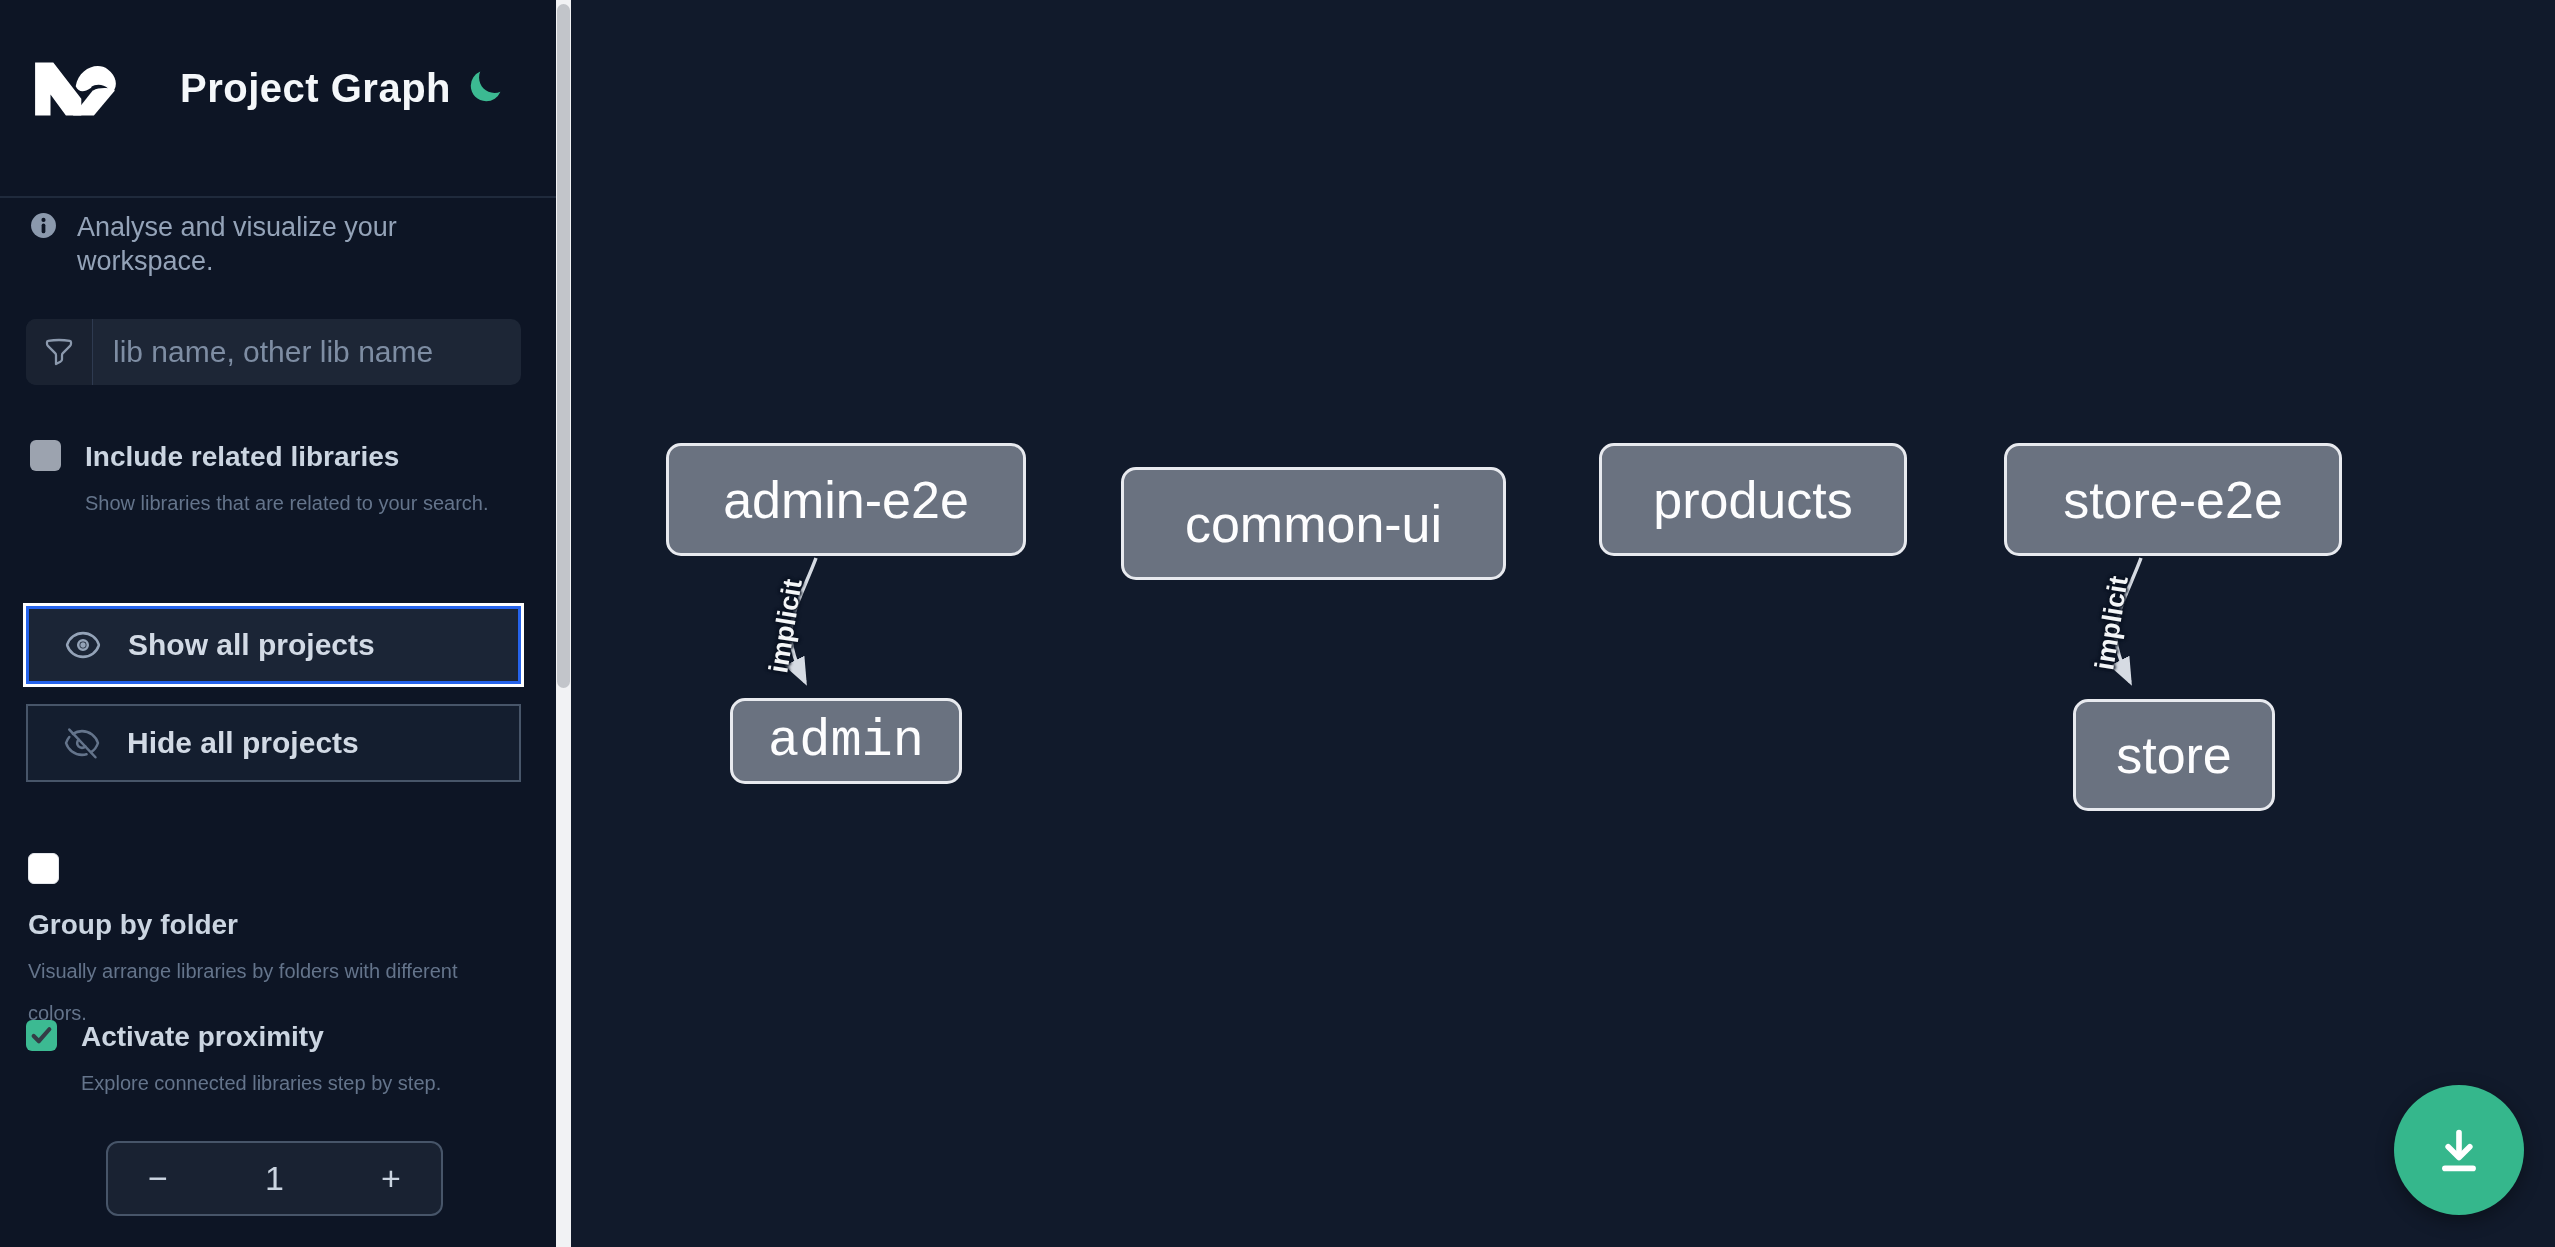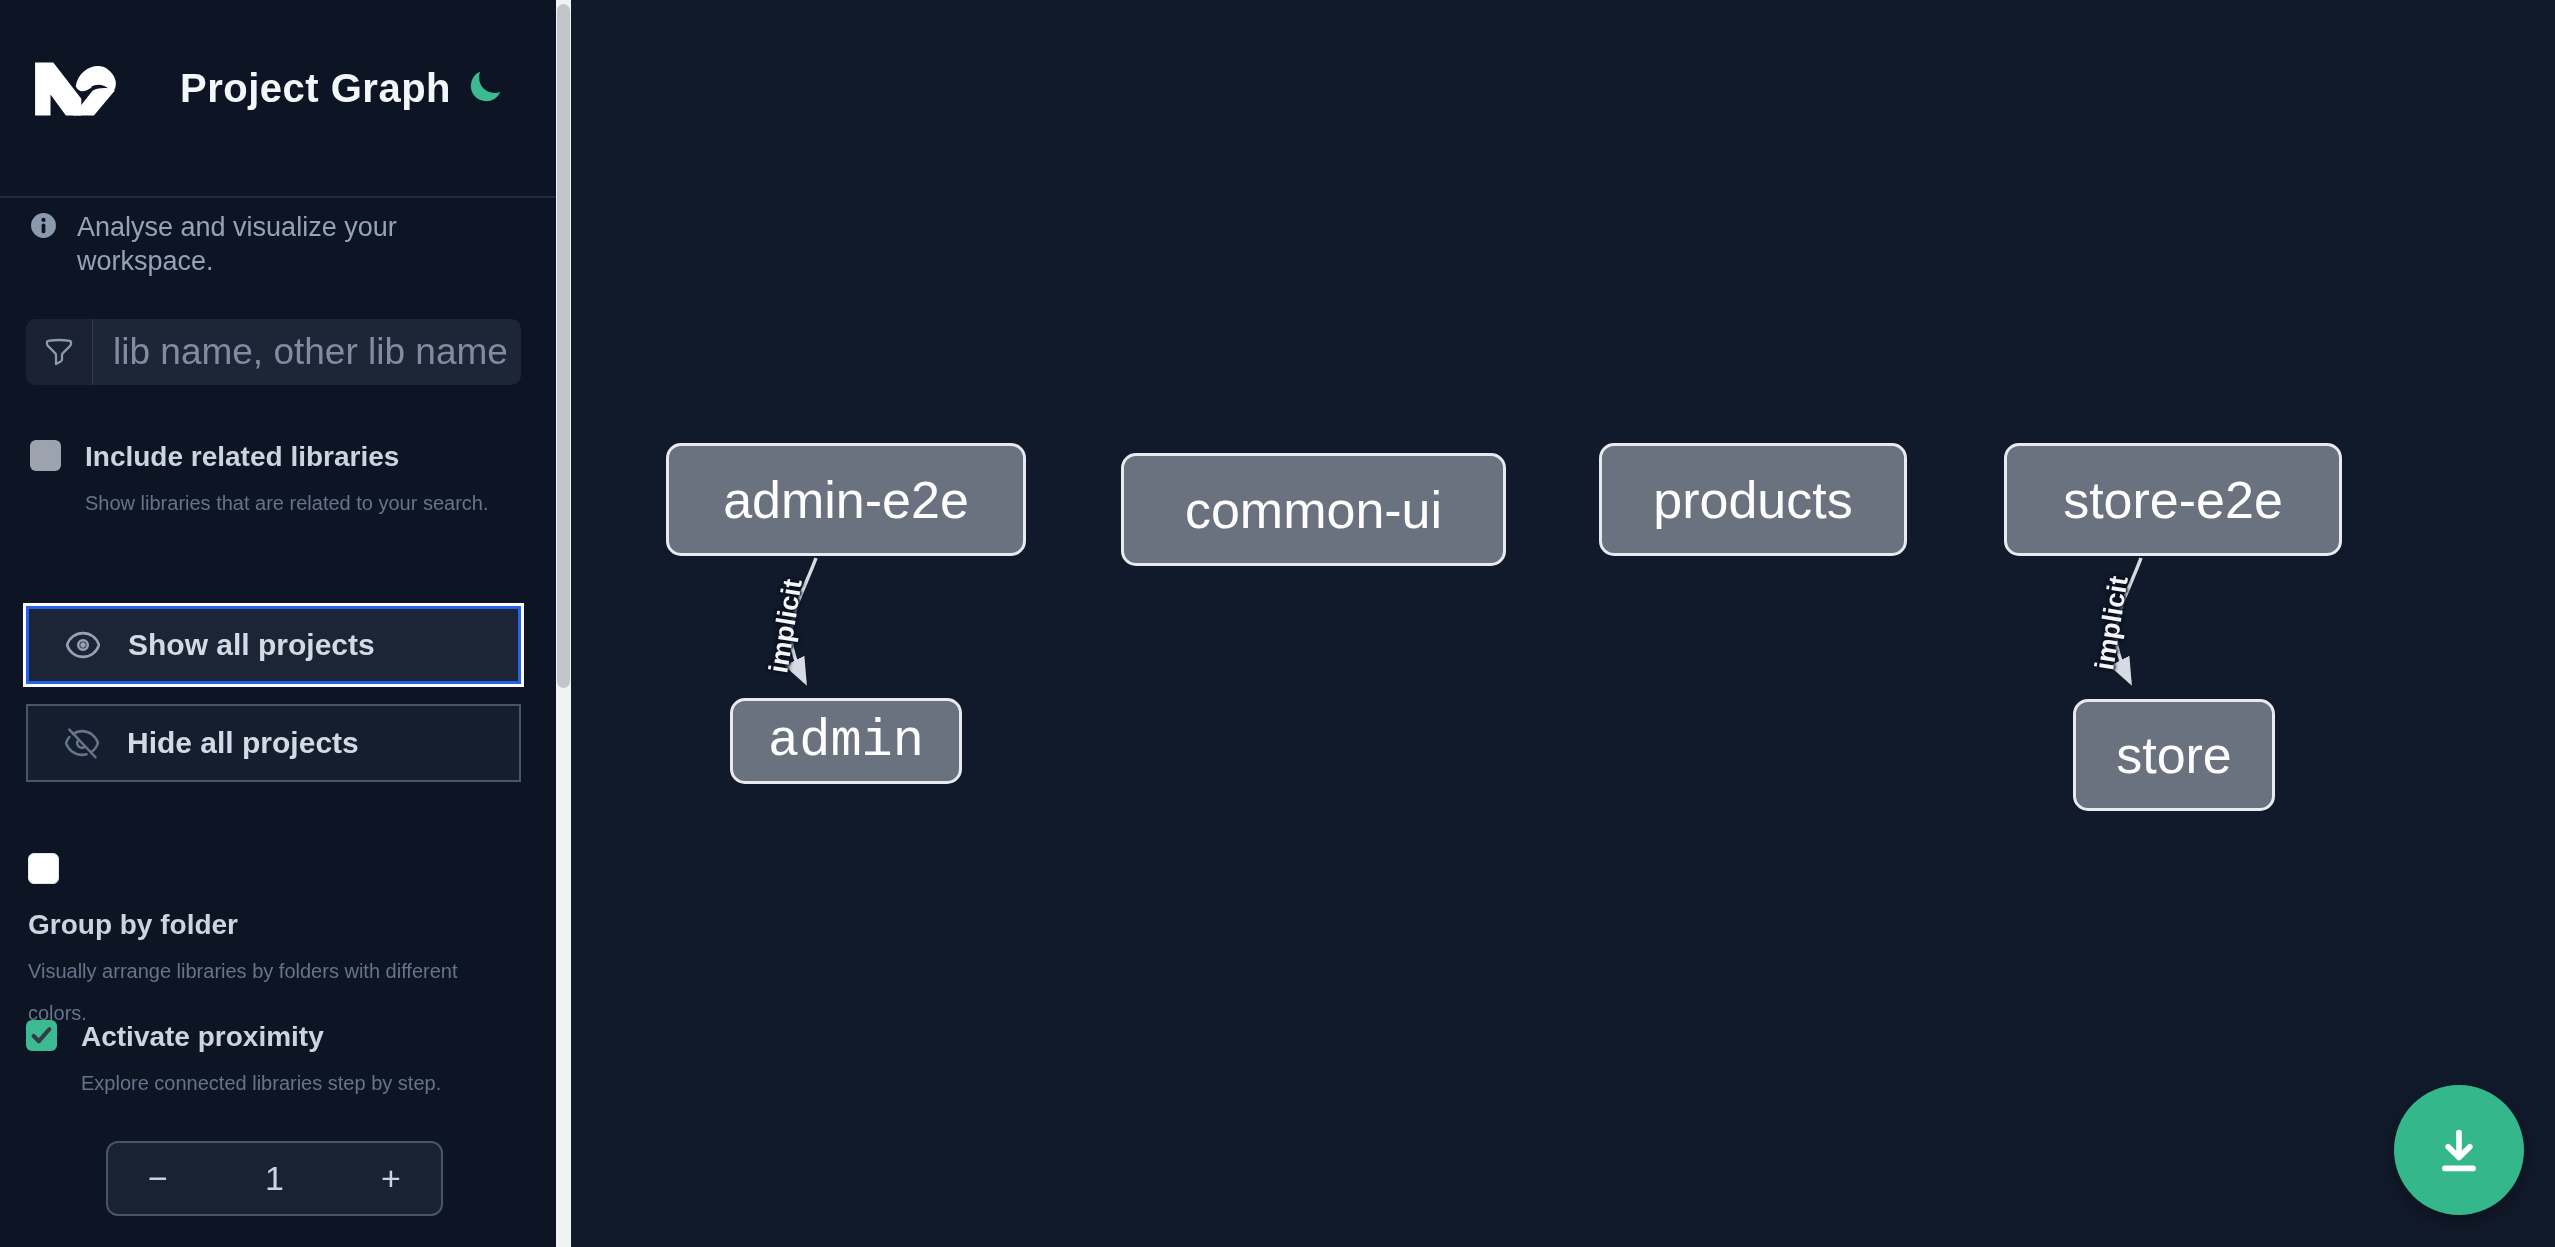--- a/index.html
+++ b/index.html
@@ -33,21 +33,21 @@
   .search-box {
     position:absolute; left:26px; top:319px; width:495px; height:66px;
     background:#1d2636; border-radius:10px; display:flex; overflow:hidden;
   }
   .search-iconseg {
     width:67px; height:100%; background:#1a2231; border-right:1px solid #2e3a50;
     display:flex; align-items:center; justify-content:center; flex:0 0 auto;
   }
   .search-input {
     flex:1; background:transparent; border:none; outline:none;
-    color:#cbd5e1; font-size:37px; padding:0 20px;
+    color:#cbd5e1; font-size:30px; padding:0 20px;
     font-family:"Liberation Sans", sans-serif;
   }
   .search-input::placeholder { color:#7e8da3; opacity:1; }
 
   .checkbox { width:31px; height:31px; border-radius:6px; flex:0 0 auto; position:relative; cursor:pointer; }
   .cb-gray  { background:#9ca3af; }
   .cb-white { background:#ffffff; border:1px solid #e2e5ea; }
   .cb-green { background:#3cba92; display:flex; align-items:center; justify-content:center; }
 
   .opt-label { font-size:28px; font-weight:700; color:#cbd5e1; line-height:34px; }
@@ -219,21 +219,21 @@
       </marker>
     </defs>
     <path d="M 816 558 C 803 593 786 618 792 647 C 795 661 800 672 805 682" fill="none" stroke="#d6dbe3" stroke-width="3.5" marker-end="url(#arrow)"></path>
     <path d="M 2141 558 C 2128 593 2111 618 2117 647 C 2120 661 2125 672 2130 682" fill="none" stroke="#d6dbe3" stroke-width="3.5" marker-end="url(#arrow)"></path>
   </svg>
 
   <div class="edge-label" style="left:786px; top:626px;">implicit</div>
   <div class="edge-label" style="left:2112px; top:623px;">implicit</div>
 
   <div class="gnode" style="left:666px;  top:443px; width:360px; height:113px;">admin-e2e</div>
-  <div class="gnode" style="left:1121px; top:453px; width:385px; height:113px;">common-ui</div>
+  <div class="gnode" style="left:1121px; top:467px; width:385px; height:113px;">common-ui</div>
   <div class="gnode" style="left:1599px; top:443px; width:308px; height:113px;">products</div>
   <div class="gnode" style="left:2004px; top:443px; width:338px; height:113px;">store-e2e</div>
   <div class="gnode" style="left:730px;  top:698px; width:232px; height:86px;font-family:Liberation Mono, monospace;">admin</div>
   <div class="gnode" style="left:2073px; top:699px; width:202px; height:112px;">store</div>
 
   <button class="fab">
     <svg width="52" height="52" viewBox="0 0 24 24" fill="none" stroke="#ffffff" stroke-width="2.6" stroke-linecap="round" stroke-linejoin="round">
       <path d="M12 4 V14.5"></path>
       <path d="M7 10.5 L12 15.5 L17 10.5"></path>
       <path d="M5.5 20.5 H18.5"></path>

